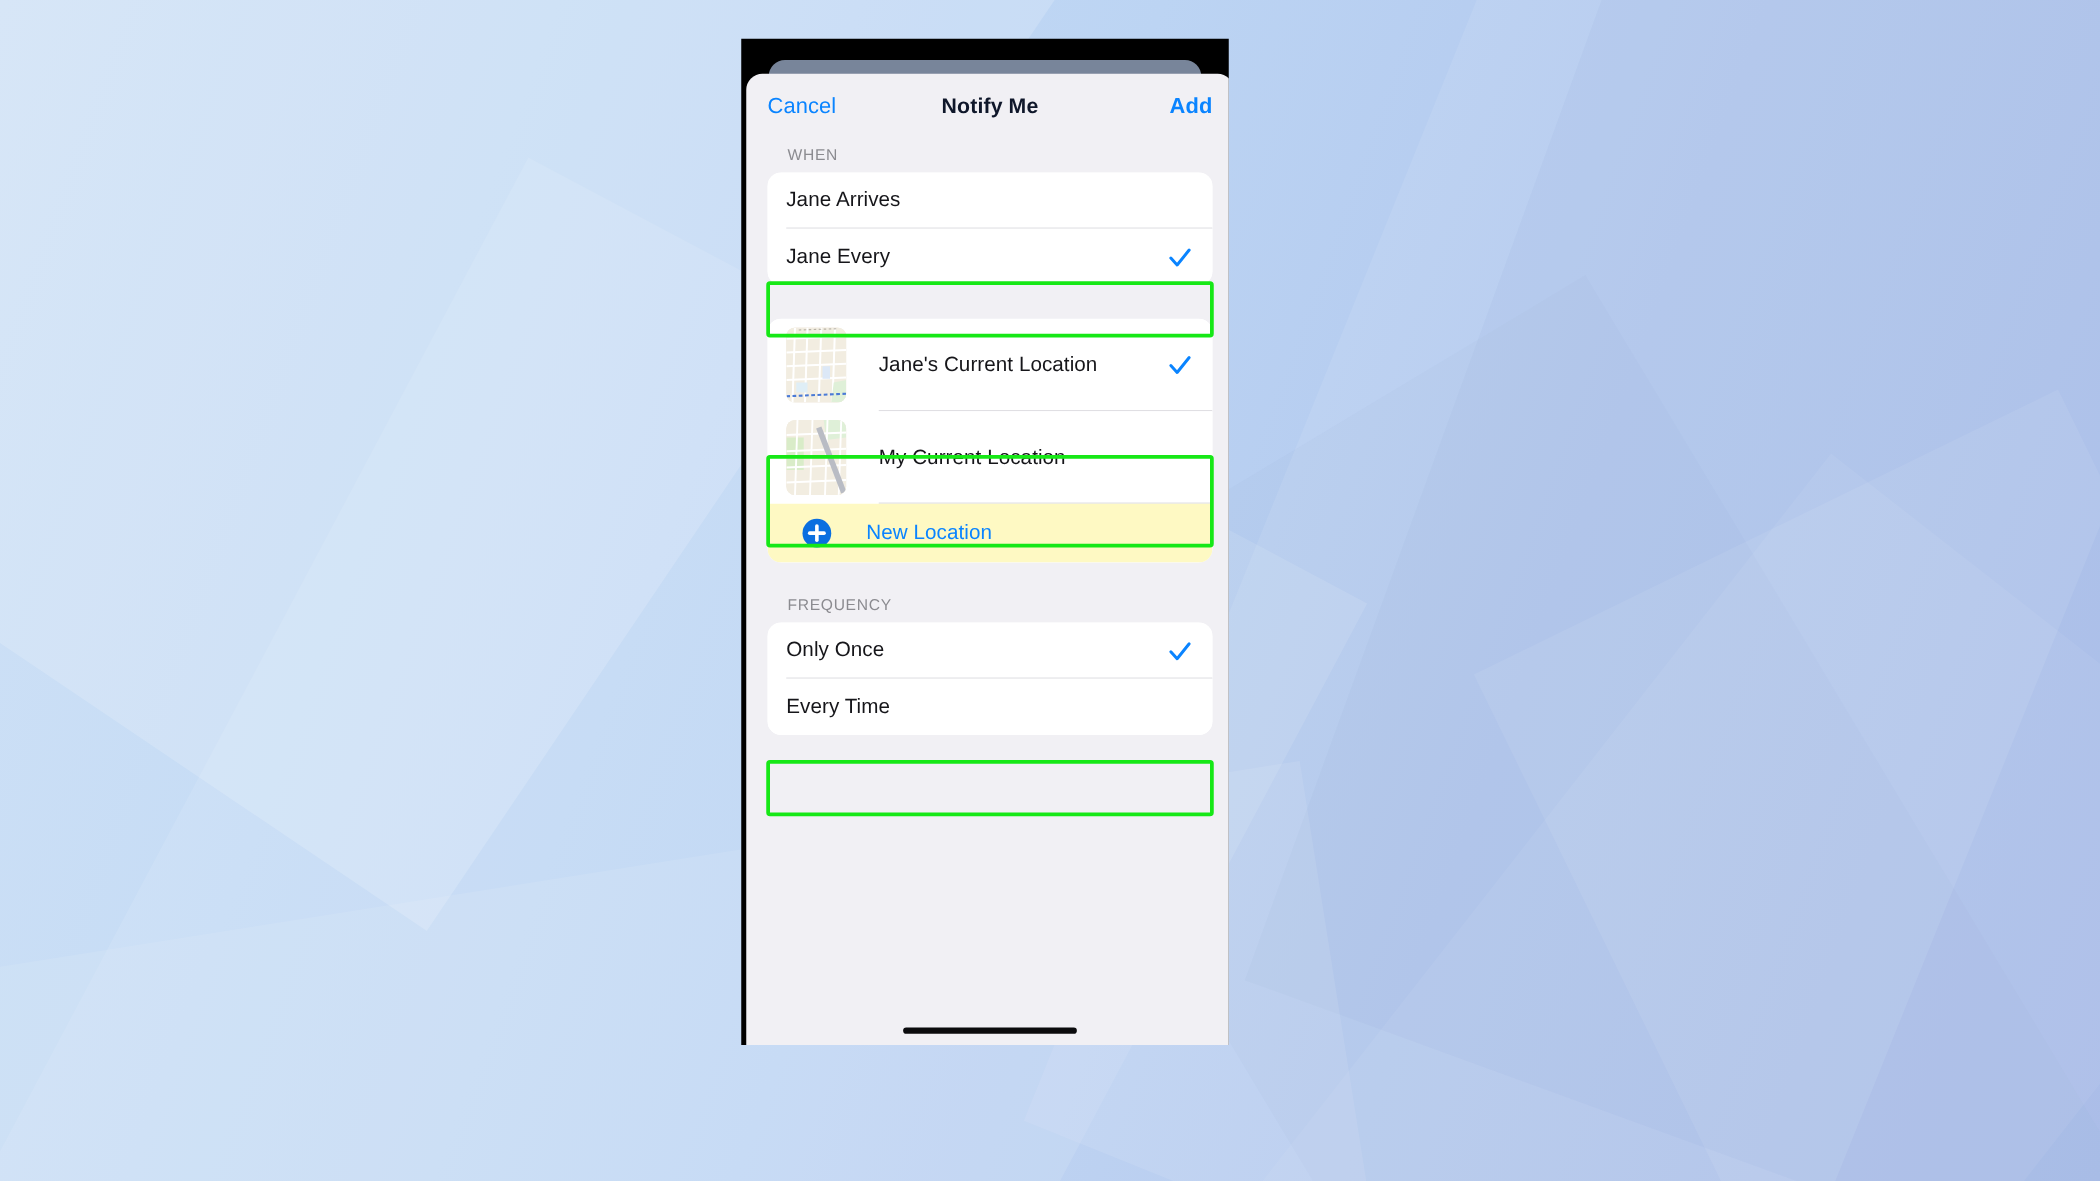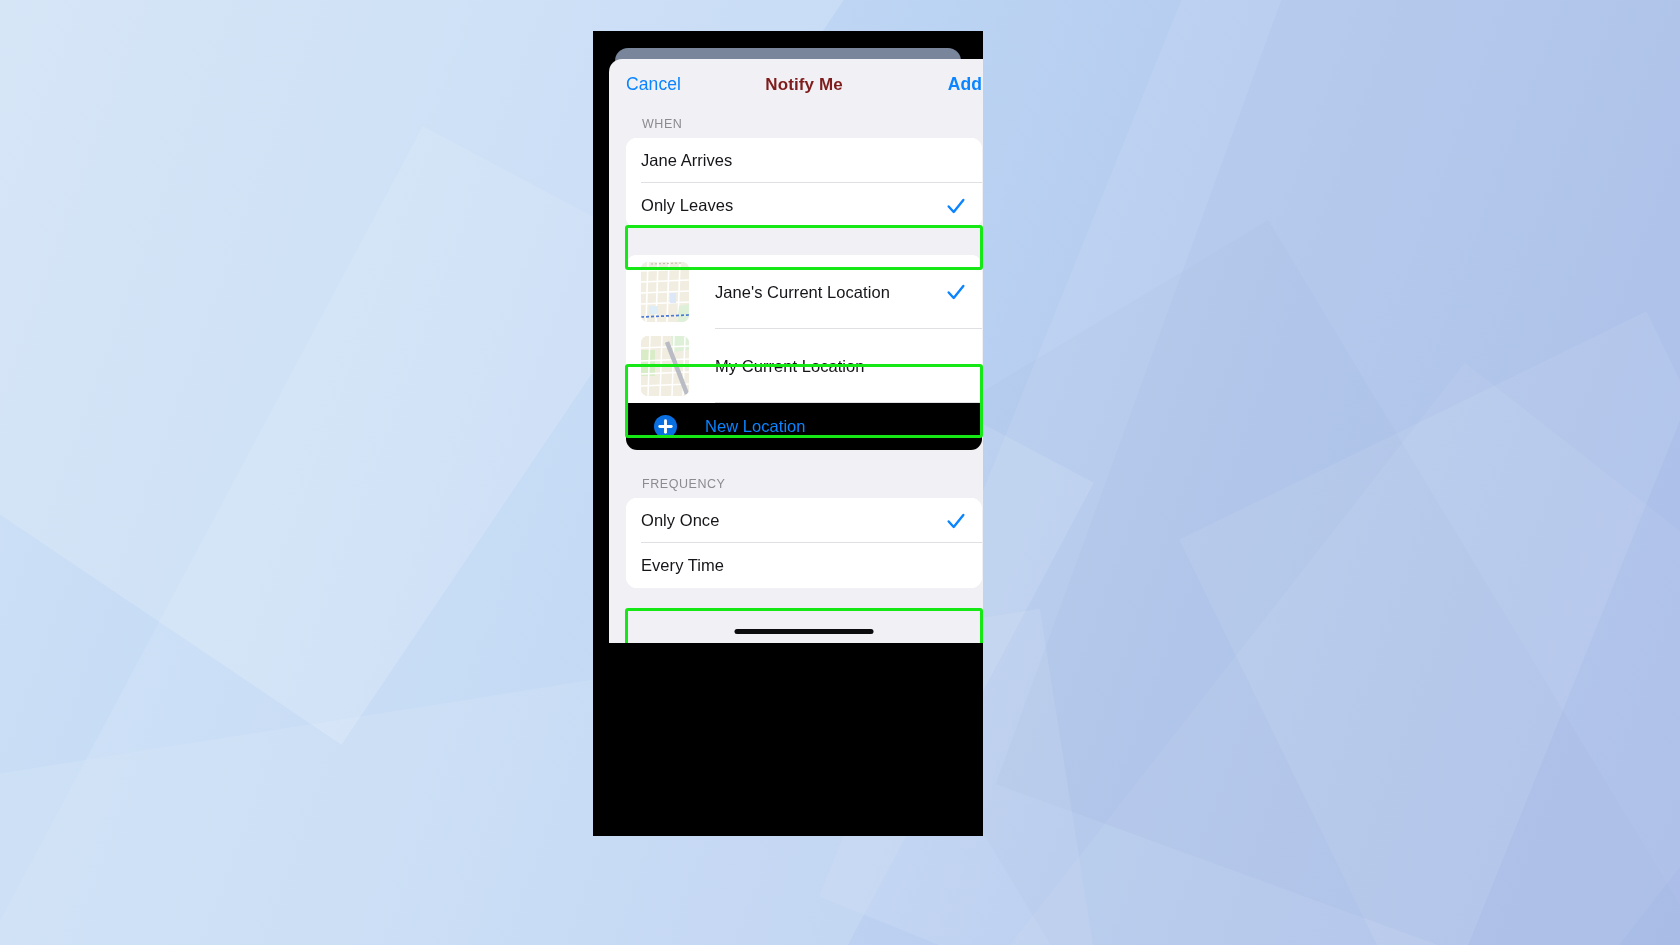--- a/index.html
+++ b/index.html
@@ -68,24 +68,24 @@
     left: 22px;
     top: 17px;
     width: 346px;
     height: 60px;
     background: #78859a;
     border-radius: 13px 13px 0 0;
   }
 
   #sheet {
     position: absolute;
-    left: 16px;
+    left: 4px;
     top: 28px;
     width: 390px;
-    height: 584px;
+    height: 777px;
     background: #f1f0f4;
     border-radius: 13px 13px 0 0;
     overflow: hidden;
   }
 
   
   #navbar {
     position: relative;
     height: 58px;
   }
@@ -99,21 +99,21 @@
     cursor: pointer;
   }
   #nav-title {
     position: absolute;
     left: 0;
     right: 0;
     top: 16px;
     text-align: center;
     font-size: 17px;
     font-weight: bold;
-    color: #7f1d1d;
+    color: #0f172a;
     letter-spacing: .1px;
   }
   #nav-add {
     position: absolute;
     right: 17px;
     top: 15px;
     font-size: 17.5px;
     font-weight: bold;
     color: #0a84ff;
     letter-spacing: .1px;
@@ -206,21 +206,21 @@
     left: 89px;
     right: 0;
     bottom: 0;
     height: 1px;
     background: #e0dfe3;
   }
 
   
   .new-row {
     position: relative;
-    background: #000000;
+    background: #fef9c3;
     height: 47px;
     display: flex;
     align-items: center;
     padding: 0 15px;
     cursor: pointer;
   }
   .plus-badge {
     width: 23px;
     height: 23px;
     flex: none;
@@ -282,21 +282,21 @@
 
     <div class="section-label">WHEN</div>
     <div class="group">
 
       <div class="row">
         <span class="row-label">Jane Arrives</span>
         <span class="row-sep"></span>
       </div>
 
       <div class="row">
-        <span class="row-label">Only Leaves</span>
+        <span class="row-label">Jane Every</span>
         <span class="checkmark">
           <svg viewBox="0 0 24 24" fill="none" stroke="currentColor" stroke-width="2.6" stroke-linecap="round" stroke-linejoin="round">
             <polyline points="4,12.5 9.5,18.5 20,5.5"></polyline>
           </svg>
         </span>
         <span class="row-sep"></span>
       </div>
 
     </div>
 

